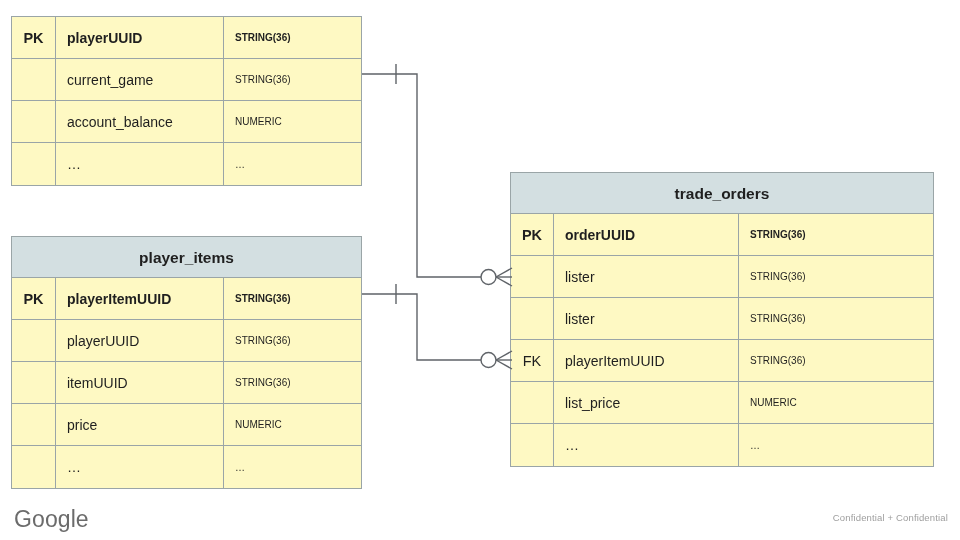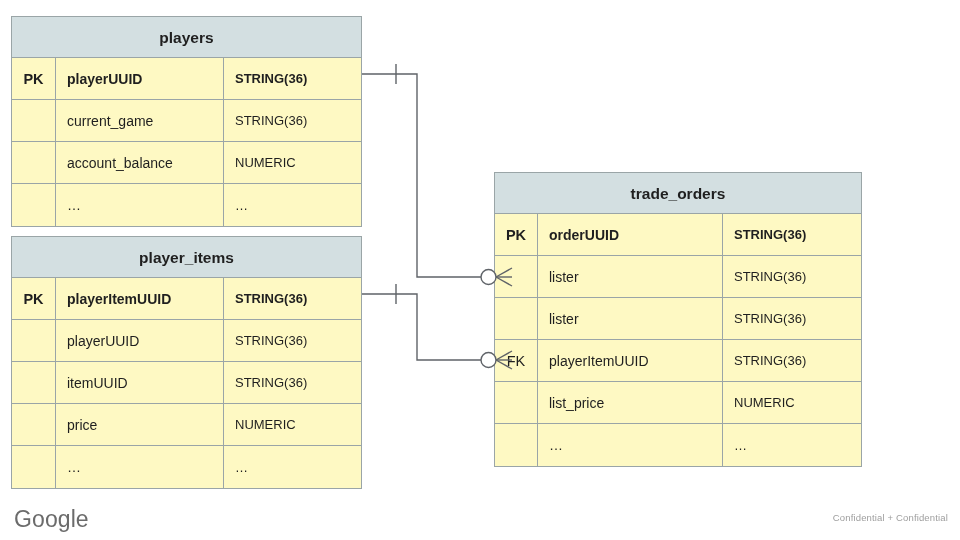--- a/index.html
+++ b/index.html
@@ -57,29 +57,29 @@
     align-items: center;
     padding-left: 11px;
     border-right: 1px solid #9aa5a7;
     font-size: 14px;
   }
   .c-type {
     box-sizing: border-box;
     display: flex;
     align-items: center;
     padding-left: 11px;
-    font-size: 13px;
+    font-size: 10px;
   }
   .pk .c-key, .pk .c-name, .pk .c-type { font-weight: bold; }
   .fk .c-key { font-weight: normal; }
 
   
   #tbl-players      { left: 11px;  top: 16px;  width: 351px; }
   #tbl-player-items { left: 11px;  top: 236px; width: 351px; }
-  #tbl-trade-orders { left: 494px; top: 172px; width: 368px; }
+  #tbl-trade-orders { left: 510px; top: 172px; width: 424px; }
 
   #tbl-players .c-key,      #tbl-player-items .c-key      { width: 44px; }
   #tbl-players .c-name,     #tbl-player-items .c-name     { width: 168px; }
   #tbl-players .c-type,     #tbl-player-items .c-type     { width: 137px; }
 
   #tbl-trade-orders .c-key  { width: 43px; }
   #tbl-trade-orders .c-name { width: 185px; }
   #tbl-trade-orders .c-type { width: 138px; }
 
   
@@ -107,21 +107,20 @@
     top: 512px;
     font-size: 9.5px;
     color: #9e9e9e;
     letter-spacing: 0.15px;
   }
 </style>
 </head>
 <body>
 
 <div class="er-table" id="tbl-players">
-  <div class="er-title">players</div>
 
   <div class="er-row pk">
     <div class="c-key">PK</div>
     <div class="c-name">playerUUID</div>
     <div class="c-type">STRING(36)</div>
   </div>
   <div class="er-row">
     <div class="c-key"></div>
     <div class="c-name">current_game</div>
     <div class="c-type">STRING(36)</div>

